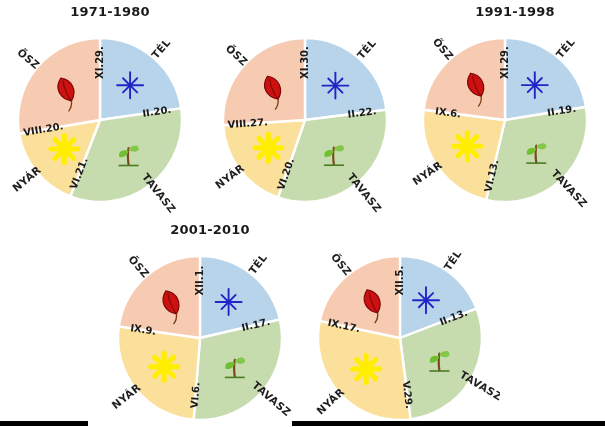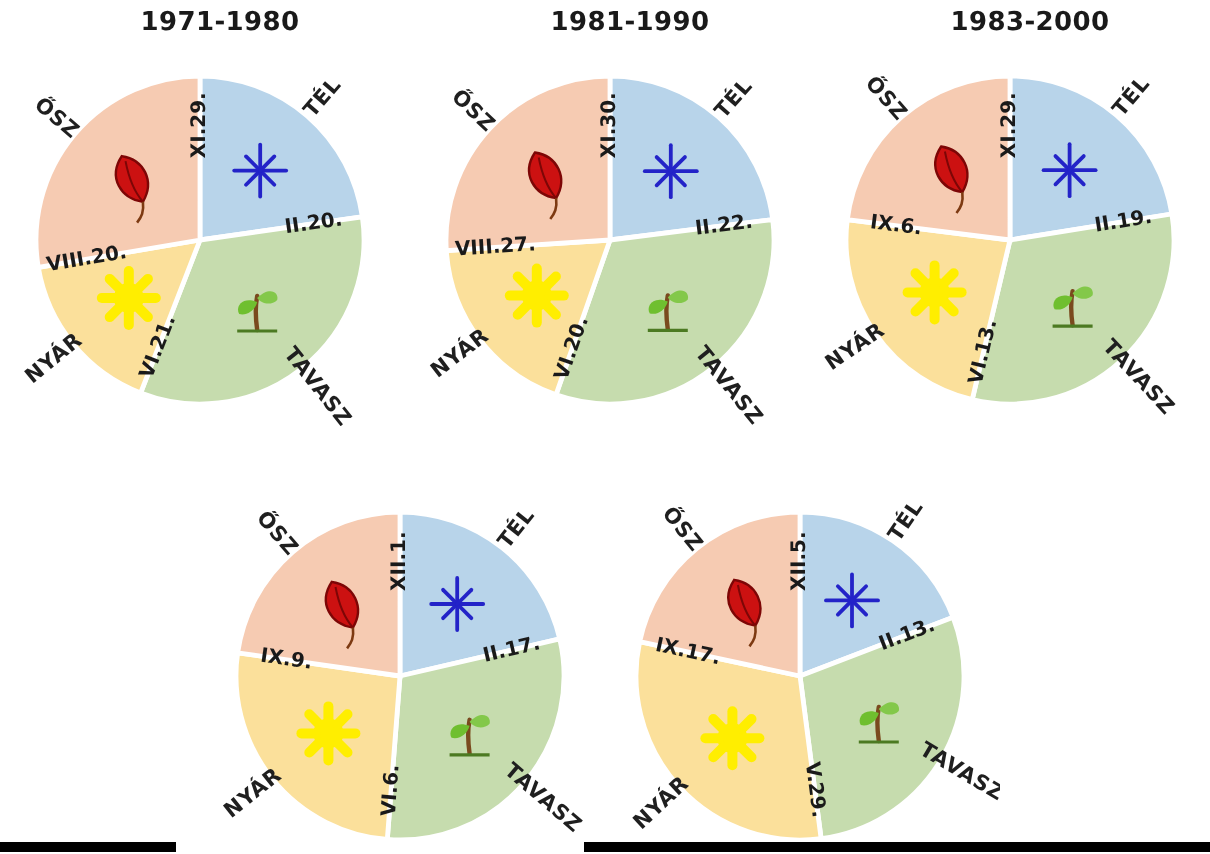--- a/index.html
+++ b/index.html
@@ -100,21 +100,20 @@
           <text class="season-label" x="27.2" y="151.4" text-anchor="middle" dominant-baseline="middle" transform="rotate(-39.2 27.2 151.4)">NYÁR</text>
           <text class="season-label" x="28.2" y="31.3" text-anchor="middle" dominant-baseline="middle" transform="rotate(40.2 28.2 31.3)">ŐSZ</text>
           <text class="date-label" x="100.0" y="34.6" text-anchor="middle" dominant-baseline="middle" transform="rotate(-90.0 100.0 34.6)">XI.29.</text>
           <text class="date-label" x="156.8" y="83.9" text-anchor="middle" dominant-baseline="middle" transform="rotate(-8.1 156.8 83.9)">II.20.</text>
           <text class="date-label" x="79.2" y="145.5" text-anchor="middle" dominant-baseline="middle" transform="rotate(-68.8 79.2 145.5)">VI.21.</text>
           <text class="date-label" x="43.4" y="101.6" text-anchor="middle" dominant-baseline="middle" transform="rotate(-9.6 43.4 101.6)">VIII.20.</text>
         </svg>
       </div>
     </div>
     <div class="chart-figure" style="left: 205px; top: 4px;">
-      <div class="chart-title">1981-1990</div>
       <div class="pie-wrap">
         <svg class="pie-svg" width="200" height="185" viewBox="0 0 200 185">
           <path d="M 100 92 L 100.00 10.00 A 82 82 0 0 1 181.36 81.79 Z" fill="#b8d4ea" stroke="#ffffff" stroke-width="2.4"></path>
           <path d="M 100 92 L 181.36 81.79 A 82 82 0 0 1 72.99 169.42 Z" fill="#c6dcae" stroke="#ffffff" stroke-width="2.4"></path>
           <path d="M 100 92 L 72.99 169.42 A 82 82 0 0 1 18.17 97.29 Z" fill="#fbe09b" stroke="#ffffff" stroke-width="2.4"></path>
           <path d="M 100 92 L 18.17 97.29 A 82 82 0 0 1 100.00 10.00 Z" fill="#f6cbb2" stroke="#ffffff" stroke-width="2.4"></path>
           <g transform="translate(130.4,57.6)" stroke="#2323c8" stroke-width="1.9" stroke-linecap="round">
             <line x1="0" y1="0" x2="13.00" y2="0.00"></line>
             <line x1="0" y1="0" x2="7.07" y2="7.07"></line>
             <line x1="0" y1="0" x2="0.00" y2="13.00"></line>
@@ -151,21 +150,21 @@
           <text class="season-label" x="25.2" y="148.9" text-anchor="middle" dominant-baseline="middle" transform="rotate(-37.2 25.2 148.9)">NYÁR</text>
           <text class="season-label" x="31.4" y="27.7" text-anchor="middle" dominant-baseline="middle" transform="rotate(43.2 31.4 27.7)">ŐSZ</text>
           <text class="date-label" x="100.0" y="34.6" text-anchor="middle" dominant-baseline="middle" transform="rotate(-90.0 100.0 34.6)">XI.30.</text>
           <text class="date-label" x="157.0" y="84.9" text-anchor="middle" dominant-baseline="middle" transform="rotate(-7.2 157.0 84.9)">II.22.</text>
           <text class="date-label" x="81.1" y="146.2" text-anchor="middle" dominant-baseline="middle" transform="rotate(-70.8 81.1 146.2)">VI.20.</text>
           <text class="date-label" x="42.7" y="95.7" text-anchor="middle" dominant-baseline="middle" transform="rotate(-3.7 42.7 95.7)">VIII.27.</text>
         </svg>
       </div>
     </div>
     <div class="chart-figure" style="left: 405px; top: 4px;">
-      <div class="chart-title">1983-2000</div>
+      <div class="chart-title">1991-1998</div>
       <div class="pie-wrap">
         <svg class="pie-svg" width="200" height="185" viewBox="0 0 200 185">
           <path d="M 100 92 L 100.00 10.00 A 82 82 0 0 1 180.96 79.00 Z" fill="#b8d4ea" stroke="#ffffff" stroke-width="2.4"></path>
           <path d="M 100 92 L 180.96 79.00 A 82 82 0 0 1 81.11 171.80 Z" fill="#c6dcae" stroke="#ffffff" stroke-width="2.4"></path>
           <path d="M 100 92 L 81.11 171.80 A 82 82 0 0 1 18.64 81.79 Z" fill="#fbe09b" stroke="#ffffff" stroke-width="2.4"></path>
           <path d="M 100 92 L 18.64 81.79 A 82 82 0 0 1 100.00 10.00 Z" fill="#f6cbb2" stroke="#ffffff" stroke-width="2.4"></path>
           <g transform="translate(129.8,57.1)" stroke="#2323c8" stroke-width="1.9" stroke-linecap="round">
             <line x1="0" y1="0" x2="13.00" y2="0.00"></line>
             <line x1="0" y1="0" x2="7.07" y2="7.07"></line>
             <line x1="0" y1="0" x2="0.00" y2="13.00"></line>
@@ -202,20 +201,21 @@
           <text class="season-label" x="22.8" y="145.6" text-anchor="middle" dominant-baseline="middle" transform="rotate(-34.8 22.8 145.6)">NYÁR</text>
           <text class="season-label" x="37.8" y="21.5" text-anchor="middle" dominant-baseline="middle" transform="rotate(48.6 37.8 21.5)">ŐSZ</text>
           <text class="date-label" x="100.0" y="34.6" text-anchor="middle" dominant-baseline="middle" transform="rotate(-90.0 100.0 34.6)">XI.29.</text>
           <text class="date-label" x="156.7" y="82.9" text-anchor="middle" dominant-baseline="middle" transform="rotate(-9.1 156.7 82.9)">II.19.</text>
           <text class="date-label" x="86.8" y="147.9" text-anchor="middle" dominant-baseline="middle" transform="rotate(-76.7 86.8 147.9)">VI.13.</text>
           <text class="date-label" x="43.0" y="84.9" text-anchor="middle" dominant-baseline="middle" transform="rotate(7.2 43.0 84.9)">IX.6.</text>
         </svg>
       </div>
     </div>
     <div class="chart-figure" style="left: 100px; top: 222px;">
+      <div class="chart-title">2001-2010</div>
       <div class="pie-wrap">
         <svg class="pie-svg" width="200" height="185" viewBox="0 0 200 185">
           <path d="M 100 92 L 100.00 10.00 A 82 82 0 0 1 179.88 73.46 Z" fill="#b8d4ea" stroke="#ffffff" stroke-width="2.4"></path>
           <path d="M 100 92 L 179.88 73.46 A 82 82 0 0 1 93.65 173.75 Z" fill="#c6dcae" stroke="#ffffff" stroke-width="2.4"></path>
           <path d="M 100 92 L 93.65 173.75 A 82 82 0 0 1 18.83 80.39 Z" fill="#fbe09b" stroke="#ffffff" stroke-width="2.4"></path>
           <path d="M 100 92 L 18.83 80.39 A 82 82 0 0 1 100.00 10.00 Z" fill="#f6cbb2" stroke="#ffffff" stroke-width="2.4"></path>
           <g transform="translate(128.6,56.0)" stroke="#2323c8" stroke-width="1.9" stroke-linecap="round">
             <line x1="0" y1="0" x2="13.00" y2="0.00"></line>
             <line x1="0" y1="0" x2="7.07" y2="7.07"></line>
             <line x1="0" y1="0" x2="0.00" y2="13.00"></line>

